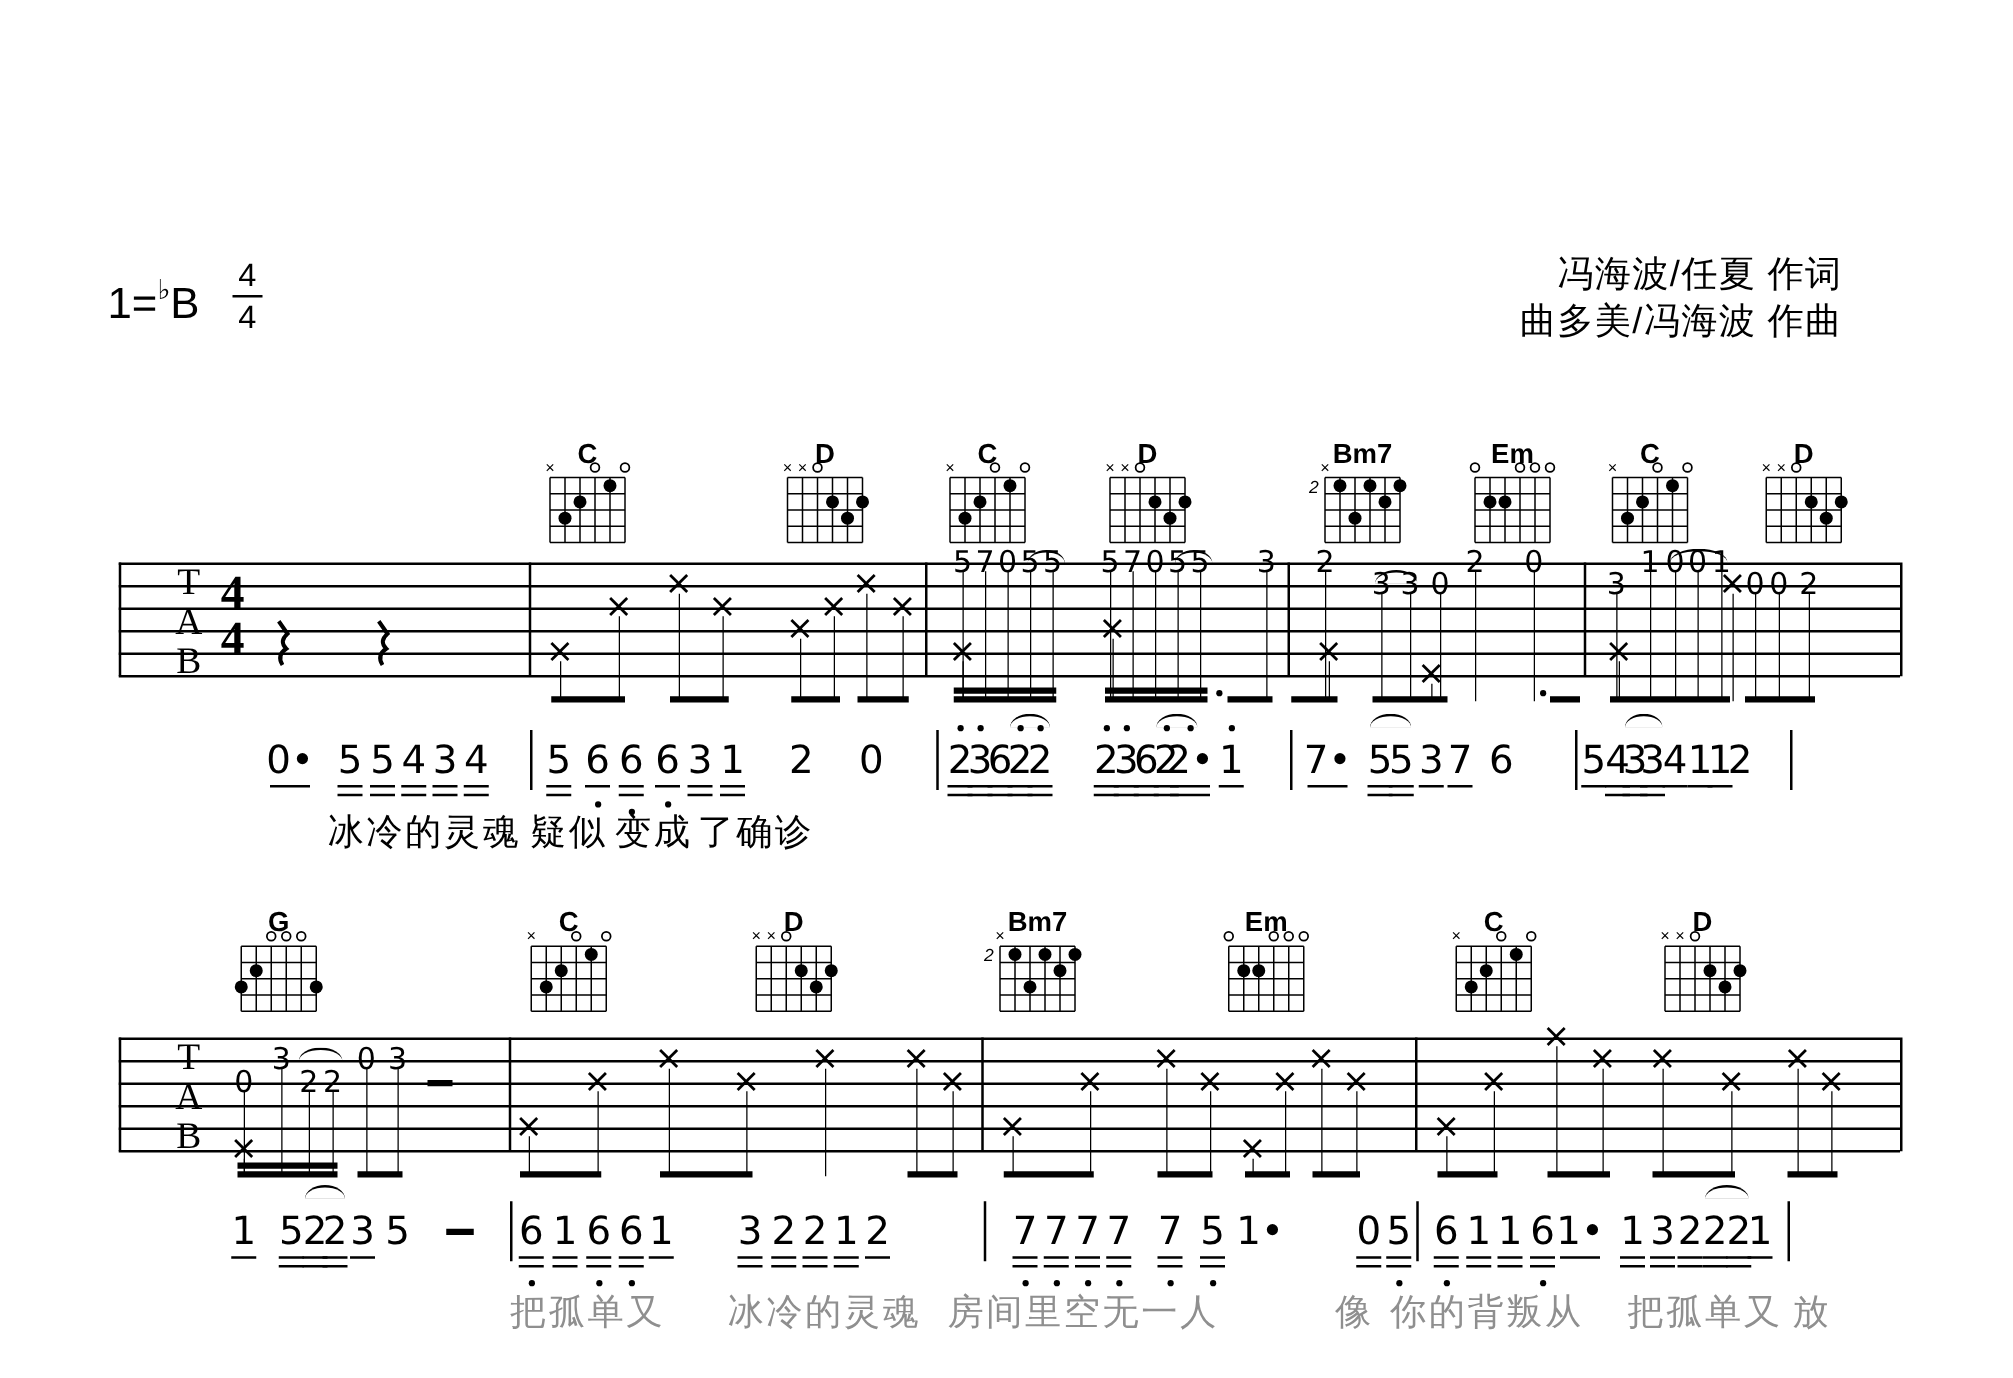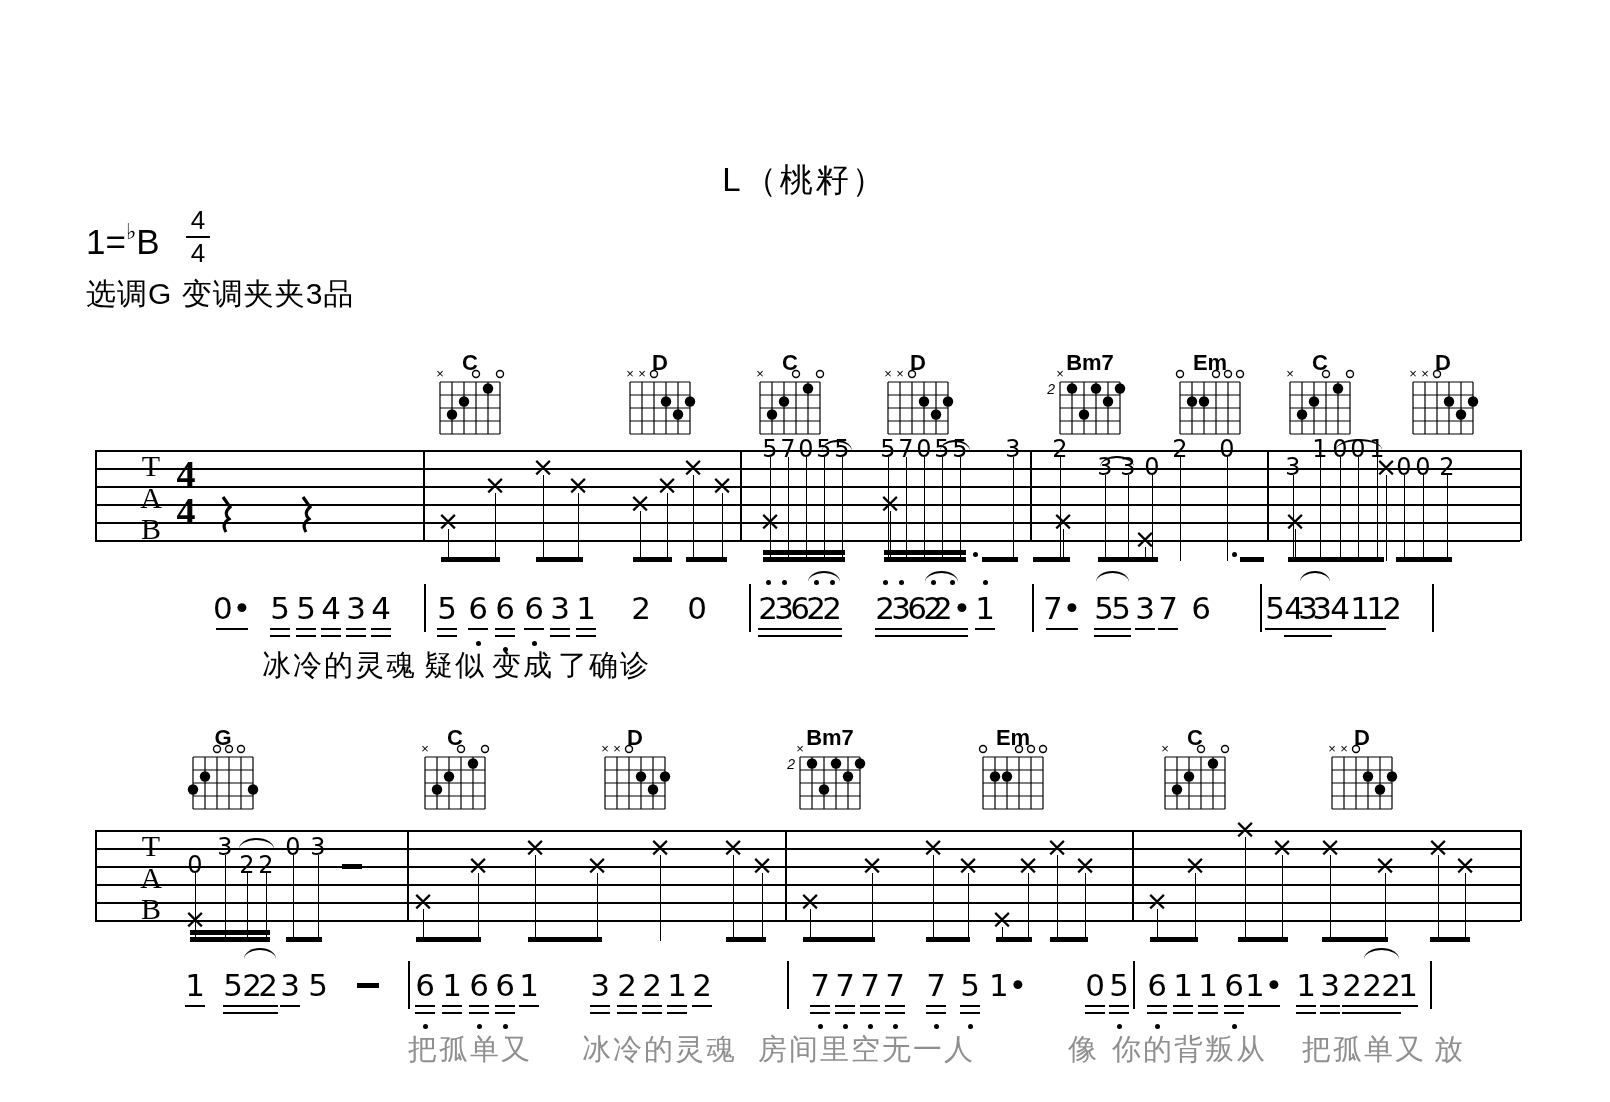--- a/index.html
+++ b/index.html
@@ -37,24 +37,24 @@
   .jdot{position:absolute;width:5px;height:5px;border-radius:50%;background:#000;}
   .jbar{position:absolute;width:1.8px;background:#000;}
   .dashbar{position:absolute;height:4.5px;background:#000;}
   .lyr{position:absolute;font-size:29px;letter-spacing:2px;white-space:nowrap;}
   .sdot{position:absolute;width:5px;height:5px;border-radius:50%;background:#000;}
 </style>
 </head>
 <body>
 
 <div class="page">
-  <div class="subtitle">L（桃籽）</div>
   <div class="keyrow"><span>1=</span><span class="flat">♭</span><span>B</span><span class="frac"><span class="ft">4</span><span class="fb">4</span></span></div>
-  <div class="tuning">选调G  变调夹夹3品</div>
   <div class="credits">
+    <div>冯海波/任夏  作词</div>
+    <div>曲多美/冯海波  作曲</div>
   </div>
   <div id="score">
       <svg width="104" height="96" style="position: absolute; left: 418px; top: 350px;">
         <text x="52" y="20" font-size="22" text-anchor="middle" font-family="&quot;Liberation Sans&quot;,sans-serif" font-weight="700">C</text>
         <line x1="22" y1="32" x2="22" y2="84" stroke="#000" stroke-width="1.2"></line>
         <line x1="34" y1="32" x2="34" y2="84" stroke="#000" stroke-width="1.2"></line>
         <line x1="46" y1="32" x2="46" y2="84" stroke="#000" stroke-width="1.2"></line>
         <line x1="58" y1="32" x2="58" y2="84" stroke="#000" stroke-width="1.2"></line>
         <line x1="70" y1="32" x2="70" y2="84" stroke="#000" stroke-width="1.2"></line>
         <line x1="82" y1="32" x2="82" y2="84" stroke="#000" stroke-width="1.2"></line>

